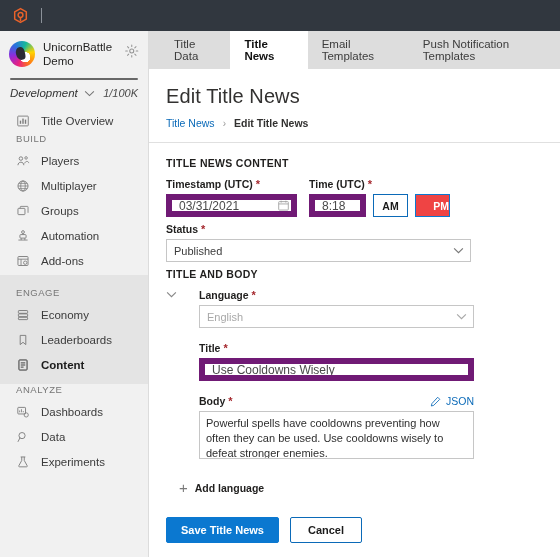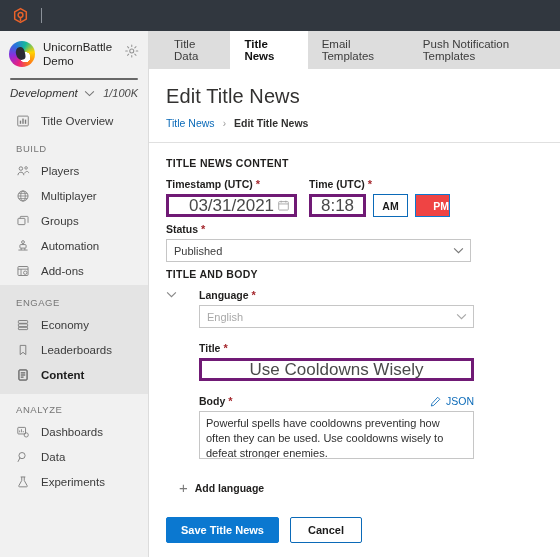--- a/index.html
+++ b/index.html
@@ -67,21 +67,21 @@
     display: flex; align-items: center; height: 25px;
     padding-left: 16px; font-size: 11.5px; color: #3b3b3b; cursor: pointer;
   }
   .nav-item .ico { width: 14px; height: 14px; flex: 0 0 14px; opacity: .78; }
   .nav-item .lbl { margin-left: 11px; }
   .nav-item.active .lbl { font-weight: bold; color: #1b1b1b; }
   .nav-item.active .ico { opacity: 1; }
 
   .nav-sect {
     font-size: 9.5px; letter-spacing: .55px; color: #767676;
-    padding: 0 0 4px 16px; margin-top: 10px;
+    padding: 0 0 4px 16px; margin-top: 0;
   }
   .group-engage { background: #e4e4e4; padding-top: 1px; padding-bottom: 7px; }
   .group-engage .nav-sect { margin-top: 11px; }
   .group-build { padding-bottom: 2px; }
 
   
   .main {
     position: absolute; left: 149px; top: 31px; width: 411px; height: 526px;
     background: #ffffff; overflow: hidden;
   }
@@ -115,23 +115,23 @@
     font-size: 10.5px; font-weight: bold; color: #201f1e; margin-bottom: 4px;
     display: flex; align-items: baseline;
   }
   .req { color: #a4262c; margin-left: 3px; font-size: 11px; }
 
   .row { display: flex; align-items: flex-start; }
   .col-ts { width: 131px; }
   .col-time { margin-left: 12px; }
 
   .inp {
-    height: 23px; border: 3px solid #701a75; background: #ffffff;
-    font-size: 17px; color: #4a4a4a; font-family: "Liberation Sans", sans-serif;
-    padding: 0 7px; width: 100%; text-align: center;
+    height: 23px; border: 6px solid #701a75; background: #ffffff;
+    font-size: 12px; color: #4a4a4a; font-family: "Liberation Sans", sans-serif;
+    padding: 0 7px; width: 100%;
   }
   .inp::placeholder { color: #a8a8a8; }
   .date-wrap { position: relative; }
   .date-wrap .cal-ico {
     position: absolute; right: 7px; top: 5px; width: 13px; height: 13px; opacity: .6;
   }
   .time-row { display: flex; align-items: center; }
   .time-inp { width: 57px; }
   .ampm {
     height: 23px; min-width: 35px; margin-left: 7px;

